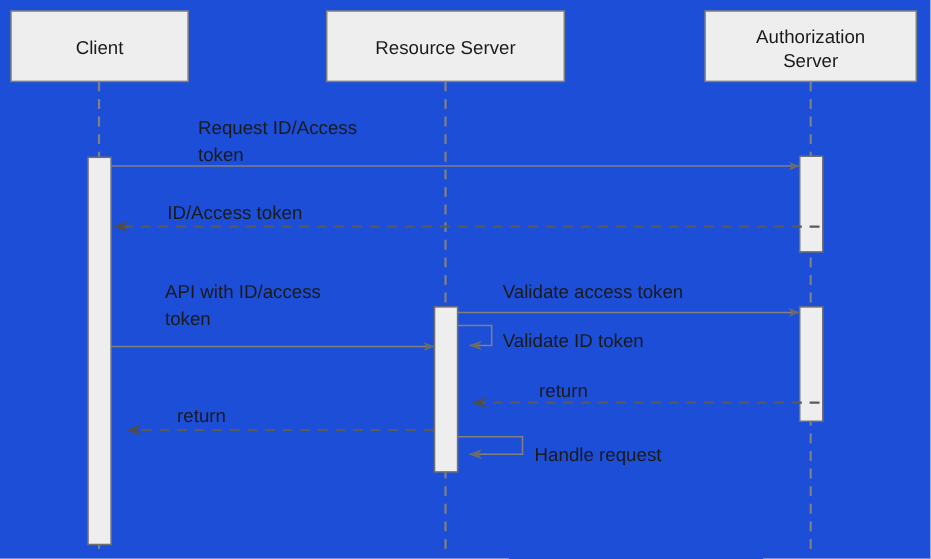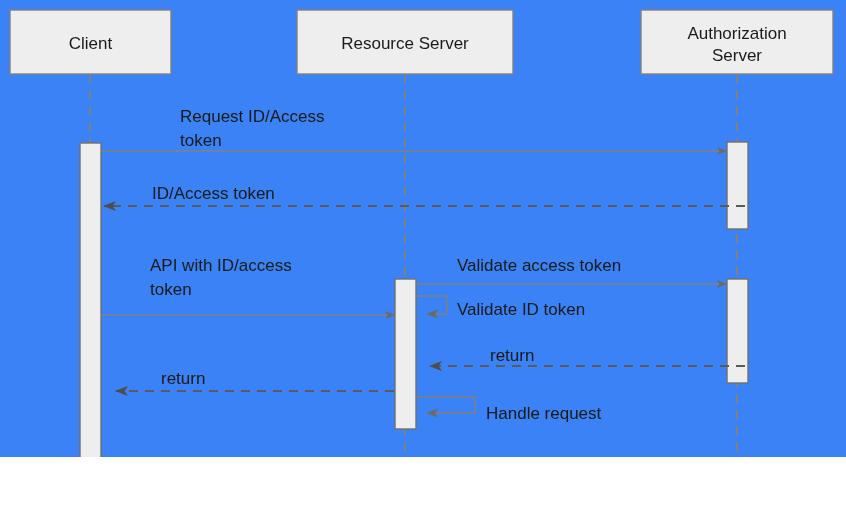--- a/index.html
+++ b/index.html
@@ -3,22 +3,22 @@
 <meta charset="utf-8">
 <style>
   html, body {
     margin: 0;
     padding: 0;
     background: #ffffff;
   }
   #canvas {
     position: relative;
     width: 846px;
-    height: 457px;
-    background: #3b82f6;
+    height: 508px;
+    background: #1d4ed8;
     overflow: hidden;
     font-family: "Liberation Sans", sans-serif;
   }
   svg.diagram {
     position: absolute;
     left: 0;
     top: 0;
     width: 846px;
     height: 508px;
   }

